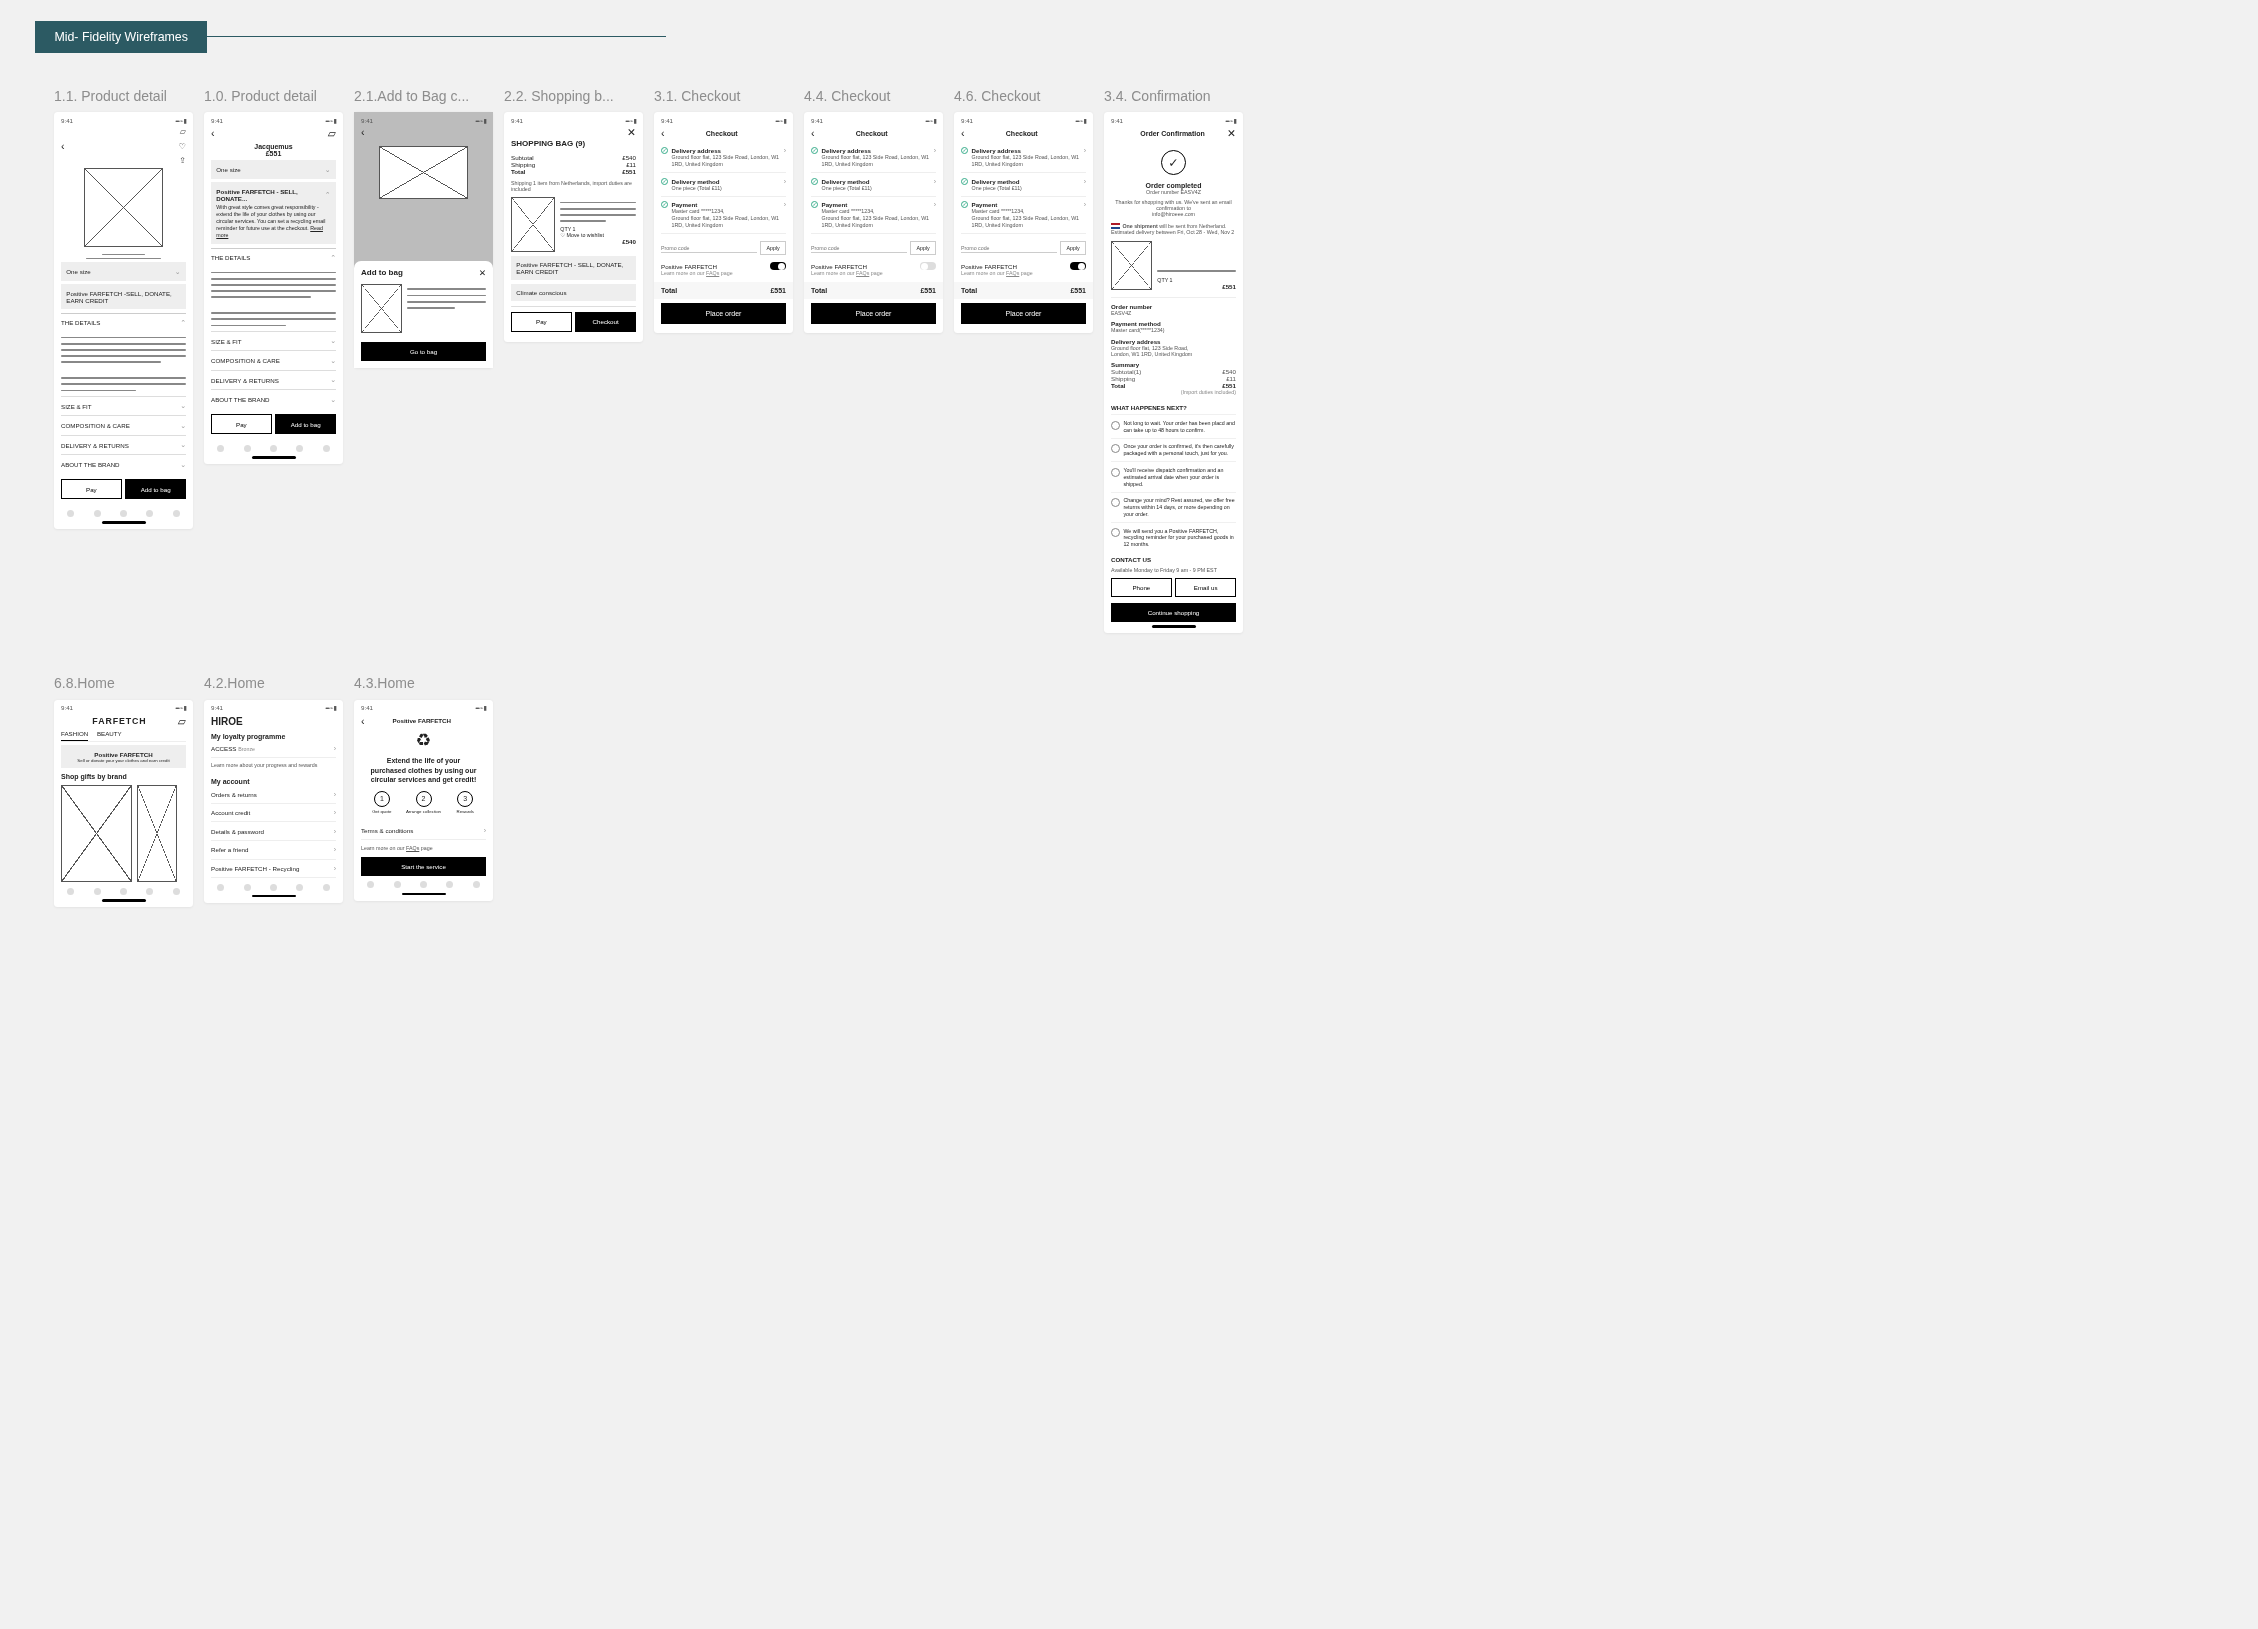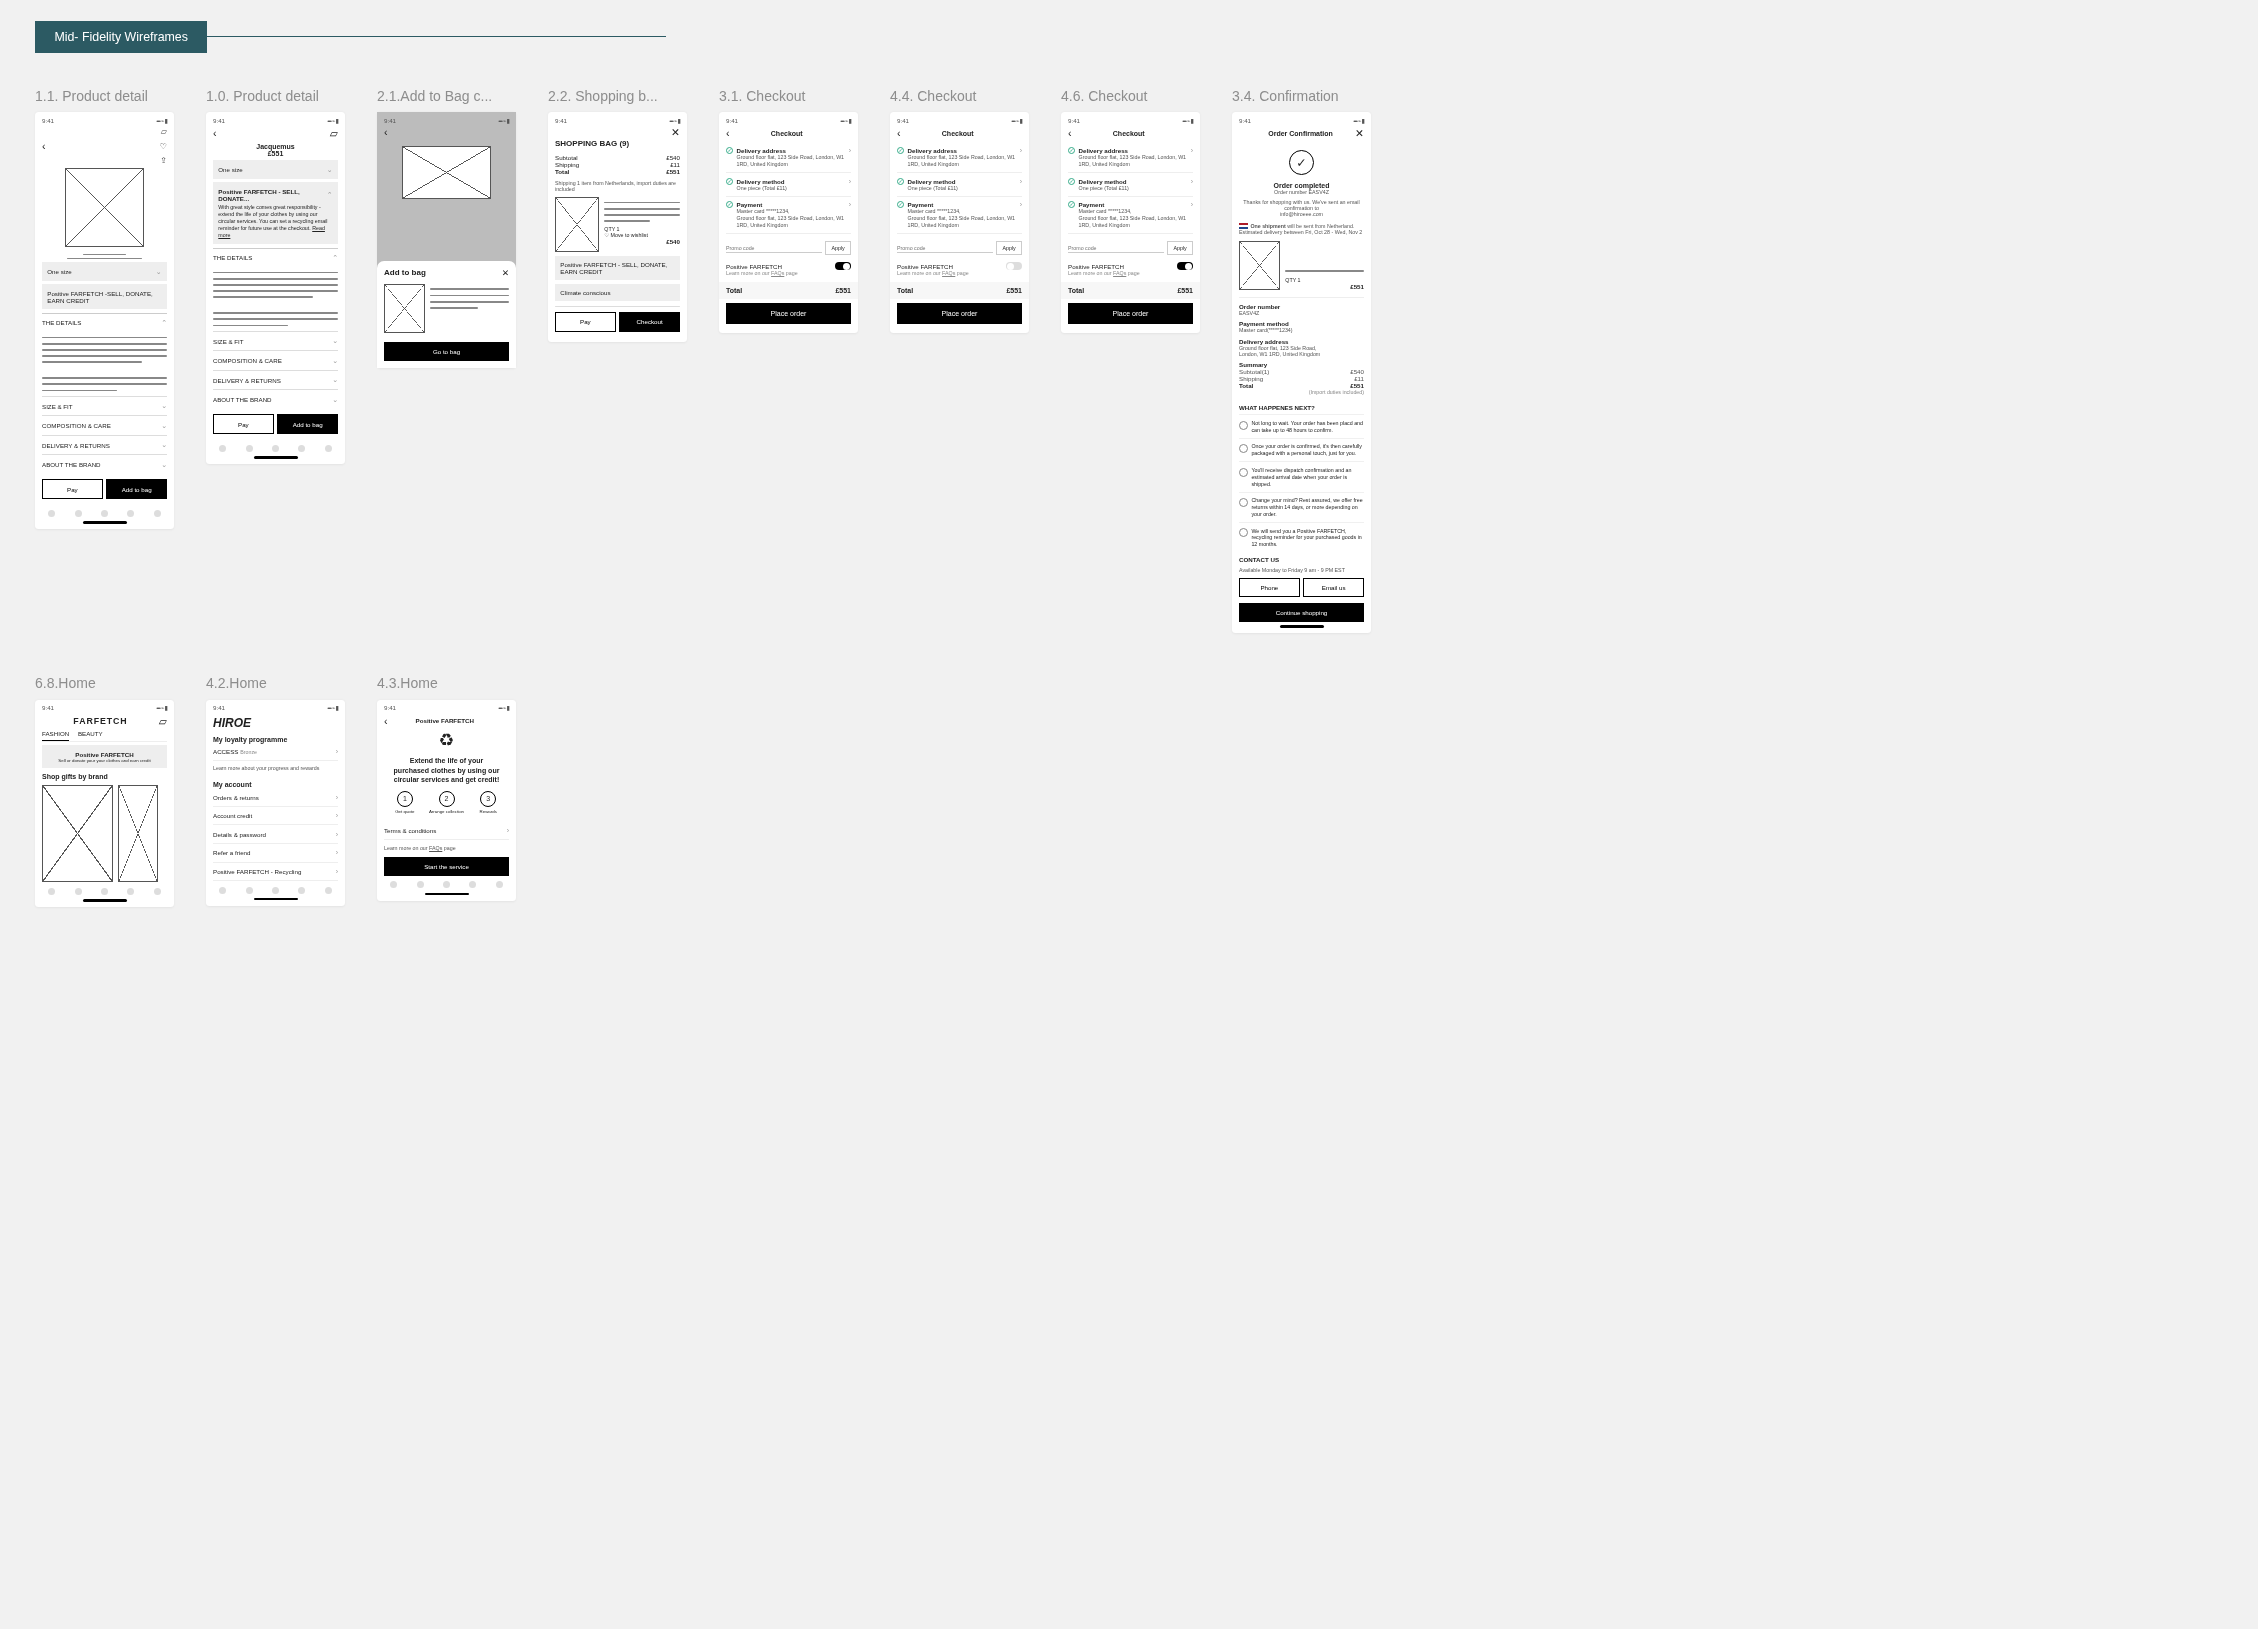--- a/index.html
+++ b/index.html
@@ -16,22 +16,22 @@
     color: #fff;
     padding: 8.8px 19.4px;
     font-size: 12.4px;
   }
   .header-line {
     height:0.9px; background:#2c5a63; flex: 0 0 459px; margin-left:0;
   }
   .grid {
     display:grid;
     grid-template-columns: repeat(8, 139px);
-    gap: 32px;
-    margin-left: 35px;
+    gap: 11px;
+    margin-left: 54px;
     align-items: start;
   }
   .col { display:flex; flex-direction:column; gap:5.3px; }
   .col-label { font-size:14px; color:#8d8d8d; font-weight:400; margin-bottom:3.5px; }
   .phone {
     background:#fff;
     width:139px;
     border-radius:3.5px;
     box-shadow: 0 0.9px 2.6px rgba(0,0,0,.06);
     position: relative;
@@ -659,21 +659,21 @@
   </div>
 
   <div class="col">
     <div class="col-label">4.2.Home</div>
     <div class="phone">
       <div class="statusbar">
           <span>9:41</span>
           <span class="signals">••• ⌁ ▮</span>
         </div>
       <div class="content">
-        <div class="bold" style="font-size:12px;margin:3.5px 0;font-style:italic;">HIROE</div>
+        <div class="bold" style="font-size:10px;margin:3.5px 0;">HIROE</div>
         <div class="bold" style="font-size:7px;margin-top:5.3px;">My loyalty programme</div>
         <div class="menu-row">
             <span><span>ACCESS</span> <span style="color:#888;font-size:5.3px;">Bronze</span></span>
             <span class="chev">›</span>
           </div>
         <div class="tiny" style="padding:3.5px 0;">Learn more about your progress and rewards</div>
         <div class="bold" style="font-size:7px;margin-top:7px;">My account</div>
         <div class="menu-row">
             <span>Orders &amp; returns</span>
             <span class="chev">›</span>

